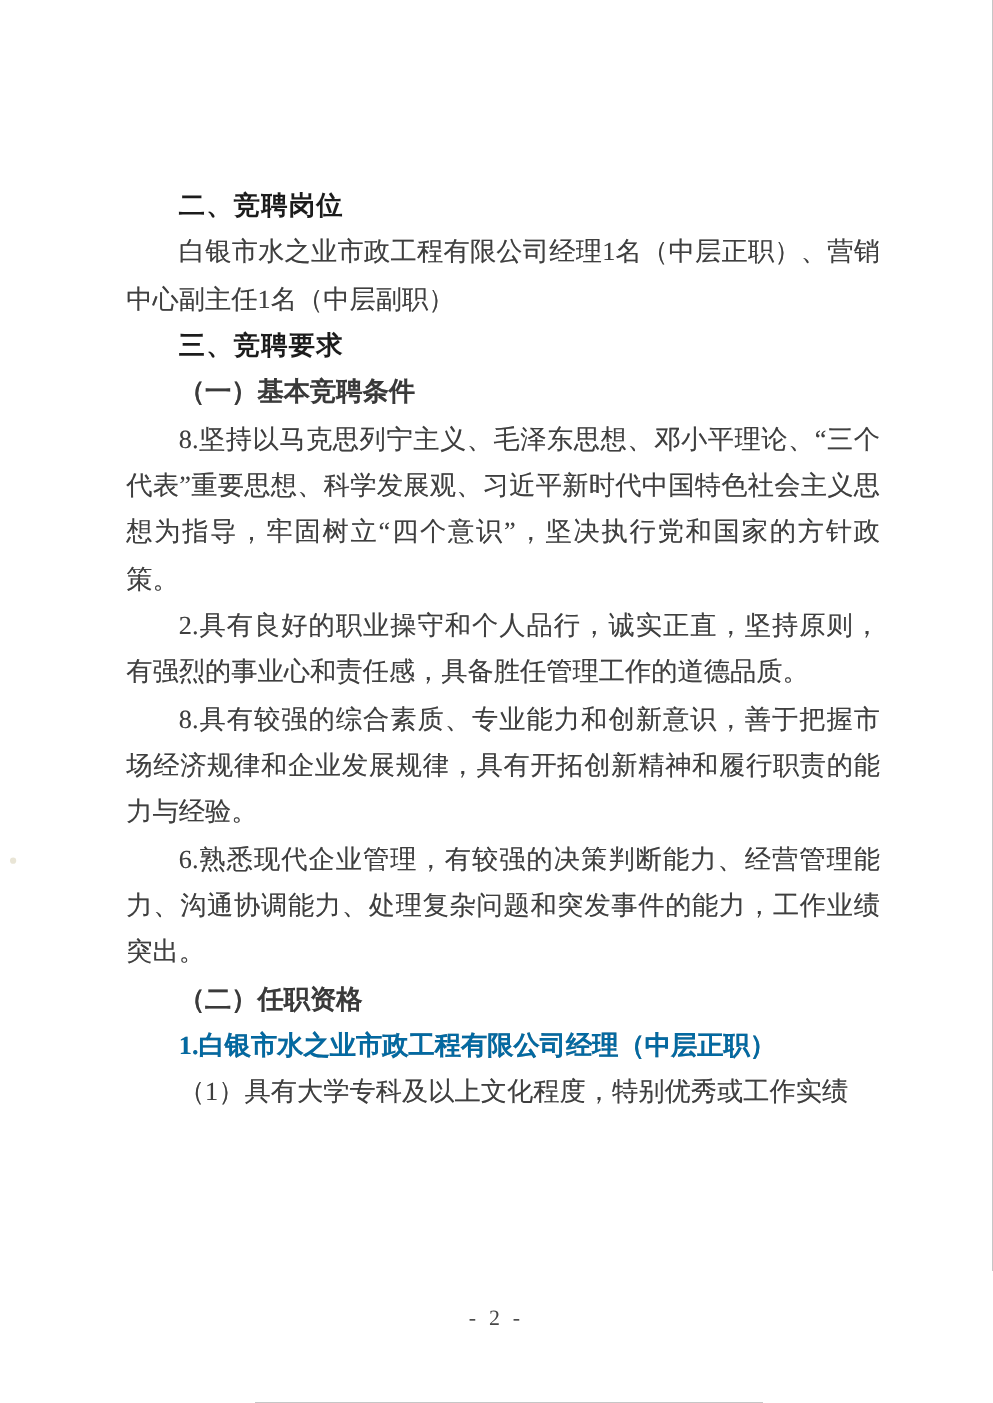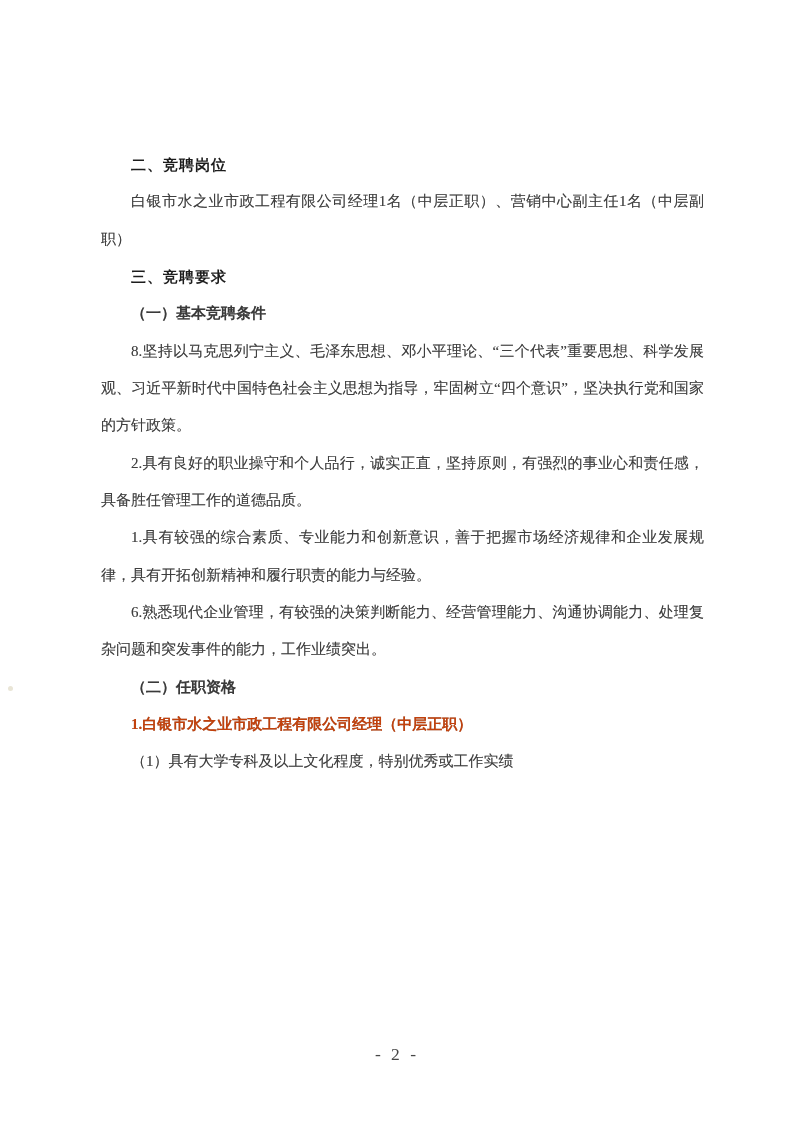--- a/index.html
+++ b/index.html
@@ -10,21 +10,21 @@
     background:#ffffff;
     overflow:hidden;
     font-family:"Liberation Serif","DejaVu Serif",serif;
   }
   .content{
     position:absolute;
     left:101px;top:146px;width:603px;
   }
   .content > *{
     margin:0;
-    font-size:15px;
+    font-size:21px;
     line-height:37.33px;
     text-indent:2em;
     word-break:break-all;
   }
   .para{
     color:#3f3f3f;
     text-align:justify;
     font-weight:normal;
     text-shadow:0 0 .5px rgba(63,63,63,.45);
   }
@@ -33,21 +33,21 @@
     font-family:"Liberation Sans","DejaVu Sans",sans-serif;
     font-weight:700;
     letter-spacing:1px;
   }
   .h-kai{
     color:#3a3a3a;
     font-weight:bold;
     text-shadow:0 0 .4px rgba(58,58,58,.4);
   }
   .h-bold-serif{
-    color:#c2410c;
+    color:#0369a1;
     font-weight:700;
     text-shadow:0 0 .4px rgba(38,38,38,.4);
   }
   .page-number{
     position:absolute;
     left:0;right:0;
     top:1043px;
     text-align:center;
     font-size:17.5px;
     line-height:22px;
@@ -67,21 +67,21 @@
 <body>
 
 <div class="page">
   <div class="content">
     <h2 class="h-hei">二、竞聘岗位</h2>
     <p class="para">白银市水之业市政工程有限公司经理1名（中层正职）、营销中心副主任1名（中层副职）</p>
     <h2 class="h-hei">三、竞聘要求</h2>
     <h3 class="h-kai">（一）基本竞聘条件</h3>
     <p class="para">8.坚持以马克思列宁主义、毛泽东思想、邓小平理论、“三个代表”重要思想、科学发展观、习近平新时代中国特色社会主义思想为指导，牢固树立“四个意识”，坚决执行党和国家的方针政策。</p>
     <p class="para">2.具有良好的职业操守和个人品行，诚实正直，坚持原则，有强烈的事业心和责任感，具备胜任管理工作的道德品质。</p>
-    <p class="para">1.具有较强的综合素质、专业能力和创新意识，善于把握市场经济规律和企业发展规律，具有开拓创新精神和履行职责的能力与经验。</p>
+    <p class="para">8.具有较强的综合素质、专业能力和创新意识，善于把握市场经济规律和企业发展规律，具有开拓创新精神和履行职责的能力与经验。</p>
     <p class="para">6.熟悉现代企业管理，有较强的决策判断能力、经营管理能力、沟通协调能力、处理复杂问题和突发事件的能力，工作业绩突出。</p>
     <h3 class="h-kai">（二）任职资格</h3>
     <p class="h-bold-serif">1.白银市水之业市政工程有限公司经理（中层正职）</p>
     <p class="para">（1）具有大学专科及以上文化程度，特别优秀或工作实绩</p>
   </div>
 
   <div class="speck"></div>
 
   <div class="page-number">- 2 -</div>
 </div>

